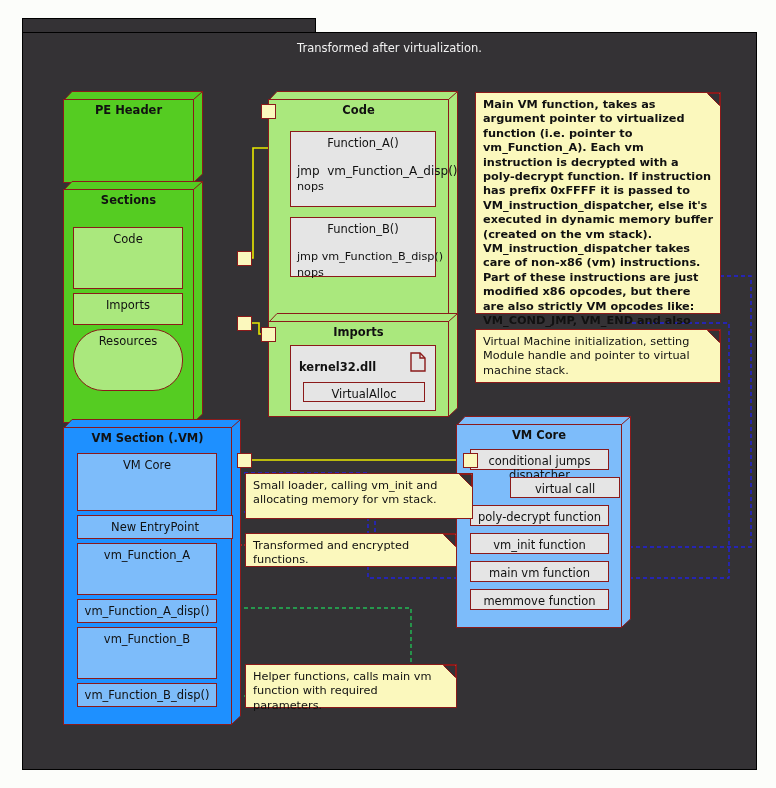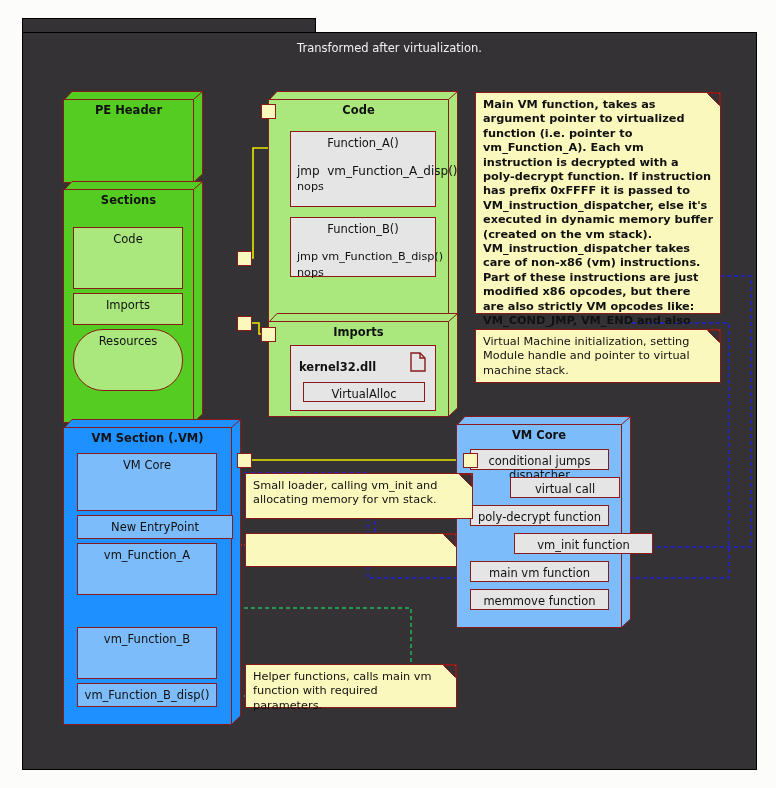--- a/index.html
+++ b/index.html
@@ -290,20 +290,23 @@
 
       <div class="inner fill-blue-light" style="left:14px; top:34px; width:140px; height:58px;">
         <div class="hdr">VM Core</div>
       </div>
       <div class="inner fill-blue-light" style="left:14px; top:96px; width:156px; height:24px;">
         <div class="hdr">New EntryPoint</div>
       </div>
       <div class="inner fill-blue-light" style="left:14px; top:124px; width:140px; height:52px;">
         <div class="hdr">vm_Function_A</div>
       </div>
+      <div class="inner fill-blue-light" style="left:14px; top:180px; width:140px; height:24px;">
+        <div class="hdr">vm_Function_A_disp()</div>
+      </div>
       <div class="inner fill-blue-light" style="left:14px; top:208px; width:140px; height:52px;">
         <div class="hdr">vm_Function_B</div>
       </div>
       <div class="inner fill-blue-light" style="left:14px; top:264px; width:140px; height:24px;padding-left:16px;">
         <div class="hdr">vm_Function_B_disp()</div>
       </div>
     </div>
 
     <div class="box3d" style="left:433px; top:383px; width:175px; height:212px;">
       <div class="top-edge">
@@ -321,21 +324,21 @@
 
       <div class="inner fill-grey" style="left:14px; top:33px; width:139px; height:21px;">
         <div class="hdr">conditional jumps dispatcher</div>
       </div>
       <div class="inner fill-grey" style="left:14px; top:61px; width:110px; height:21px;margin-left:40px;">
         <div class="hdr">virtual call</div>
       </div>
       <div class="inner fill-grey" style="left:14px; top:89px; width:139px; height:21px;">
         <div class="hdr">poly-decrypt function</div>
       </div>
-      <div class="inner fill-grey" style="left:14px; top:117px; width:139px; height:21px;margin-left:44px;">
+      <div class="inner fill-grey" style="left:14px; top:117px; width:139px; height:21px;">
         <div class="hdr">vm_init function</div>
       </div>
       <div class="inner fill-grey" style="left:14px; top:145px; width:139px; height:21px;padding-left:16px;">
         <div class="hdr">main vm function</div>
       </div>
       <div class="inner fill-grey" style="left:14px; top:173px; width:139px; height:21px;">
         <div class="hdr">memmove function</div>
       </div>
     </div>
 
@@ -365,20 +368,21 @@
       </div>
       <span>Small loader, calling vm_init and allocating memory for vm stack.</span>
     </div>
 
     <div class="note" style="left:222px; top:500px; width:212px; height:34px;">
       <div class="fold">
         <svg width="13" height="13">
             <polygon points="0.5,0.5 12.5,12.5 12.5,0.5" fill="#343235" stroke="#8b1a1a" stroke-width="1"></polygon>
           </svg>
       </div>
+      <span>Transformed and encrypted functions.</span>
     </div>
 
     <div class="note" style="left:222px; top:631px; width:212px; height:44px;">
       <div class="fold">
         <svg width="13" height="13">
             <polygon points="0.5,0.5 12.5,12.5 12.5,0.5" fill="#343235" stroke="#8b1a1a" stroke-width="1"></polygon>
           </svg>
       </div>
       <span>Helper functions, calls main vm function with required parameters.</span>
     </div>

